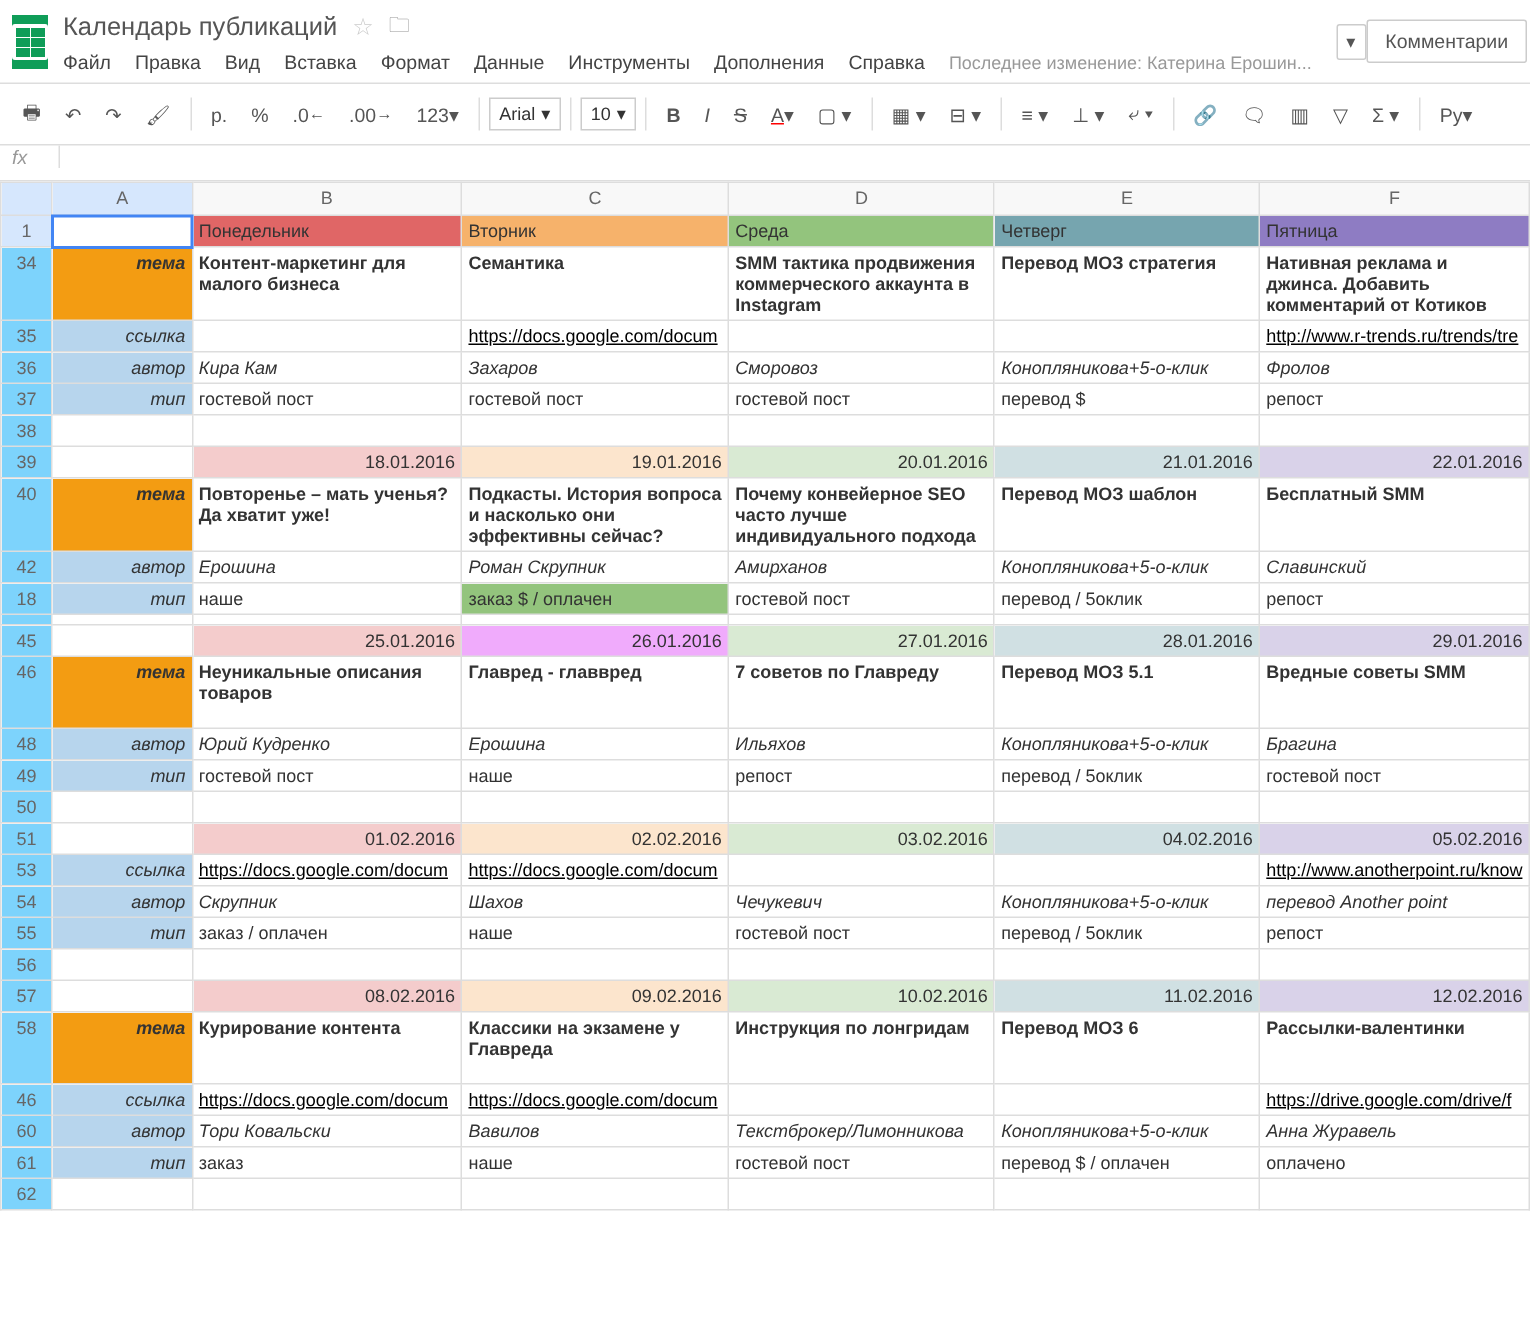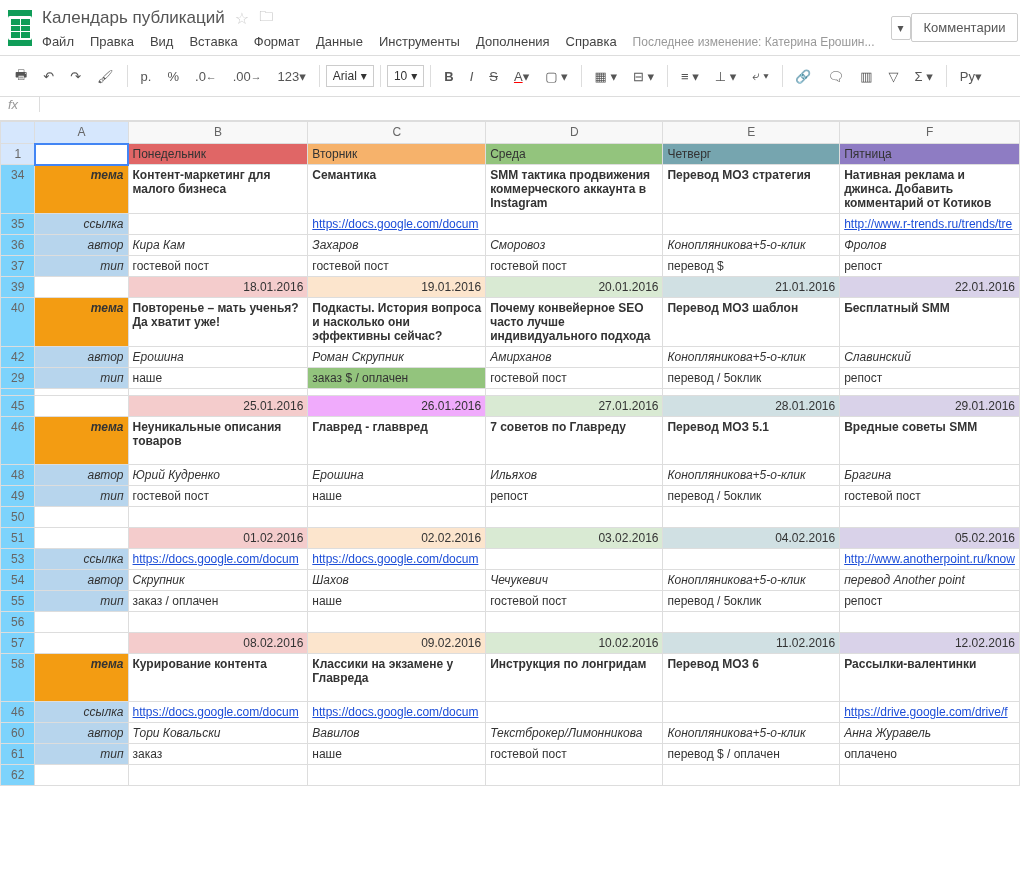--- a/index.html
+++ b/index.html
@@ -30,21 +30,21 @@
 th { background: #f8f8f8; text-align: center; color: #666; font-weight: normal; height: 22px; }
 .row-head { background: #7dd3fc; text-align: center; color: #666; width: 35px; }
 .col-A { width: 95px; }
 .col-B { width: 180px; }
 .col-C { width: 178px; }
 .col-D { width: 178px; }
 .col-E { width: 178px; }
 .col-F { width: 178px; }
 .selected-head { background: #d6e7fd !important; }
 .selected-cell { outline: 2px solid #4285f4; outline-offset: -1px; background: #fff; }
-.link { color: #1d4ed8; text-decoration: underline; }
+.link { color: #000000; text-decoration: underline; }
 .italic { font-style: italic; }
 .bold { font-weight: bold; }
 .right { text-align: right; }
 .wrap { white-space: normal; }
 </style>
 </head>
 <body>
 
 <div class="header">
   <div class="logo"></div>
@@ -179,20 +179,29 @@
         <tr>
           <td class="row-head ">37</td>
           <td class="italic right " style="background:#b7d5ed">тип</td>
           <td class=" " style="">гостевой пост</td>
           <td class=" " style="">гостевой пост</td>
           <td class=" " style="">гостевой пост</td>
           <td class=" " style="">перевод $</td>
           <td class=" " style="">репост</td>
         </tr>
         <tr>
+          <td class="row-head ">38</td>
+          <td class=" " style=""></td>
+          <td class=" " style=""></td>
+          <td class=" " style=""></td>
+          <td class=" " style=""></td>
+          <td class=" " style=""></td>
+          <td class=" " style=""></td>
+        </tr>
+        <tr>
           <td class="row-head ">39</td>
           <td class=" " style=""></td>
           <td class="right " style="background:#f4cccc">18.01.2016</td>
           <td class="right " style="background:#fce5cd">19.01.2016</td>
           <td class="right " style="background:#d9ead3">20.01.2016</td>
           <td class="right " style="background:#d0e0e3">21.01.2016</td>
           <td class="right " style="background:#d9d2e9">22.01.2016</td>
         </tr>
         <tr style="height:48px">
           <td class="row-head ">40</td>
@@ -206,21 +215,21 @@
         <tr>
           <td class="row-head ">42</td>
           <td class="italic right " style="background:#b7d5ed">автор</td>
           <td class="italic " style="">Ерошина</td>
           <td class="italic " style="">Роман Скрупник</td>
           <td class="italic " style="">Амирханов</td>
           <td class="italic " style="">Конопляникова+5-о-клик</td>
           <td class="italic " style="">Славинский</td>
         </tr>
         <tr>
-          <td class="row-head ">29</td>
+          <td class="row-head ">18</td>
           <td class="italic right " style="background:#b7d5ed">тип</td>
           <td class=" " style="">наше</td>
           <td class=" " style="background:#93c47d">заказ $ / оплачен</td>
           <td class=" " style="">гостевой пост</td>
           <td class=" " style="">перевод / 5оклик</td>
           <td class=" " style="">репост</td>
         </tr>
         <tr>
           <td class="row-head "></td>
           <td class=" " style=""></td>

